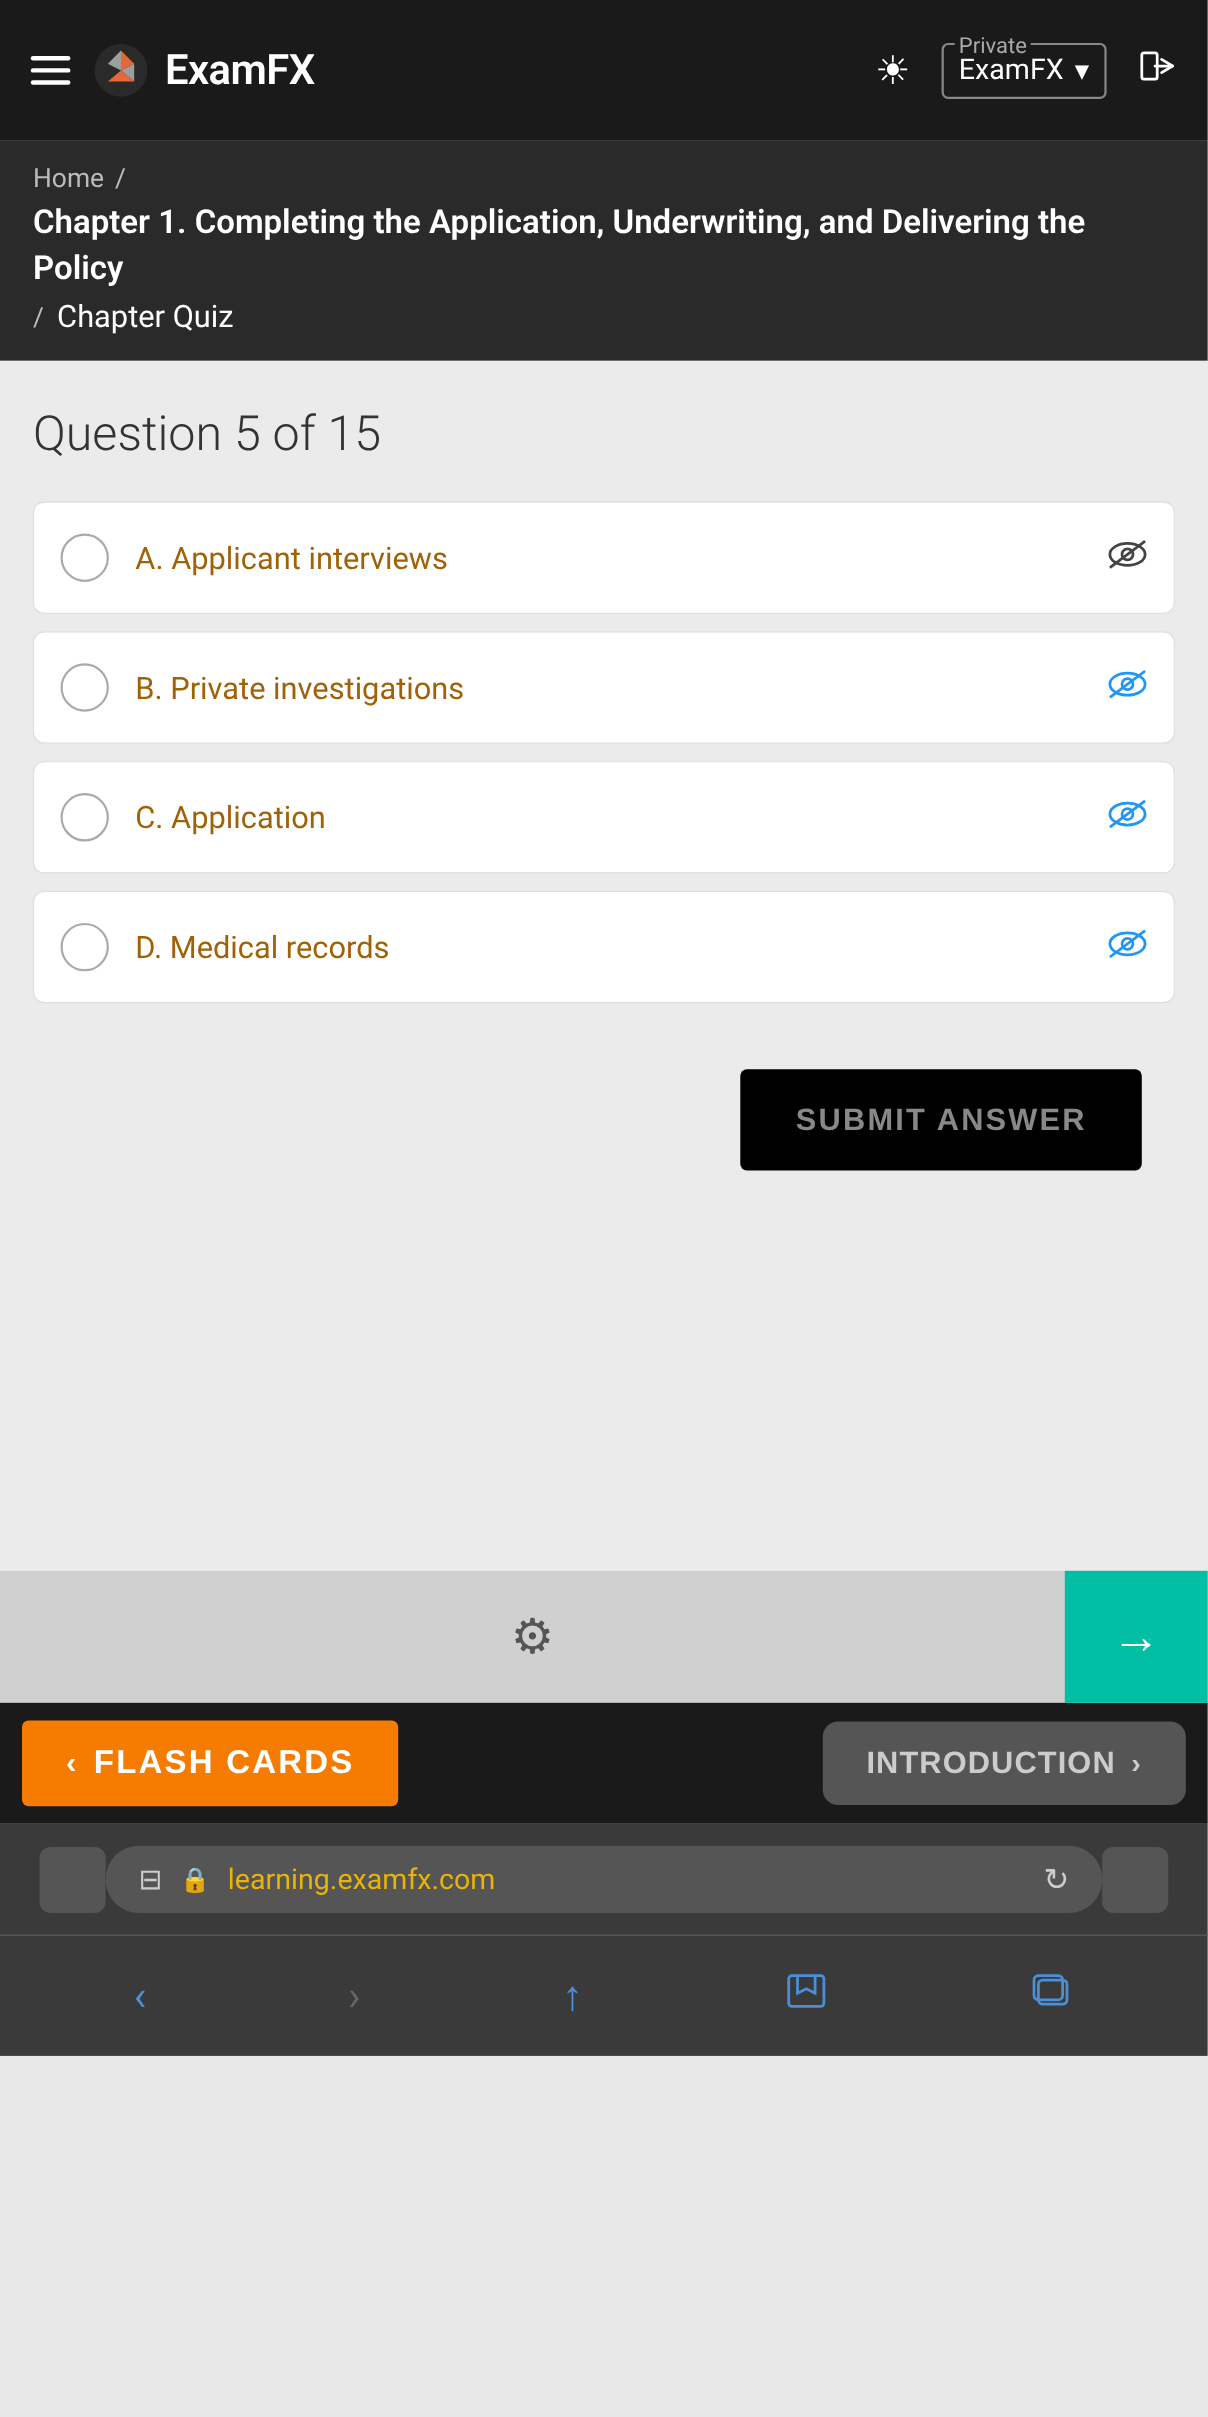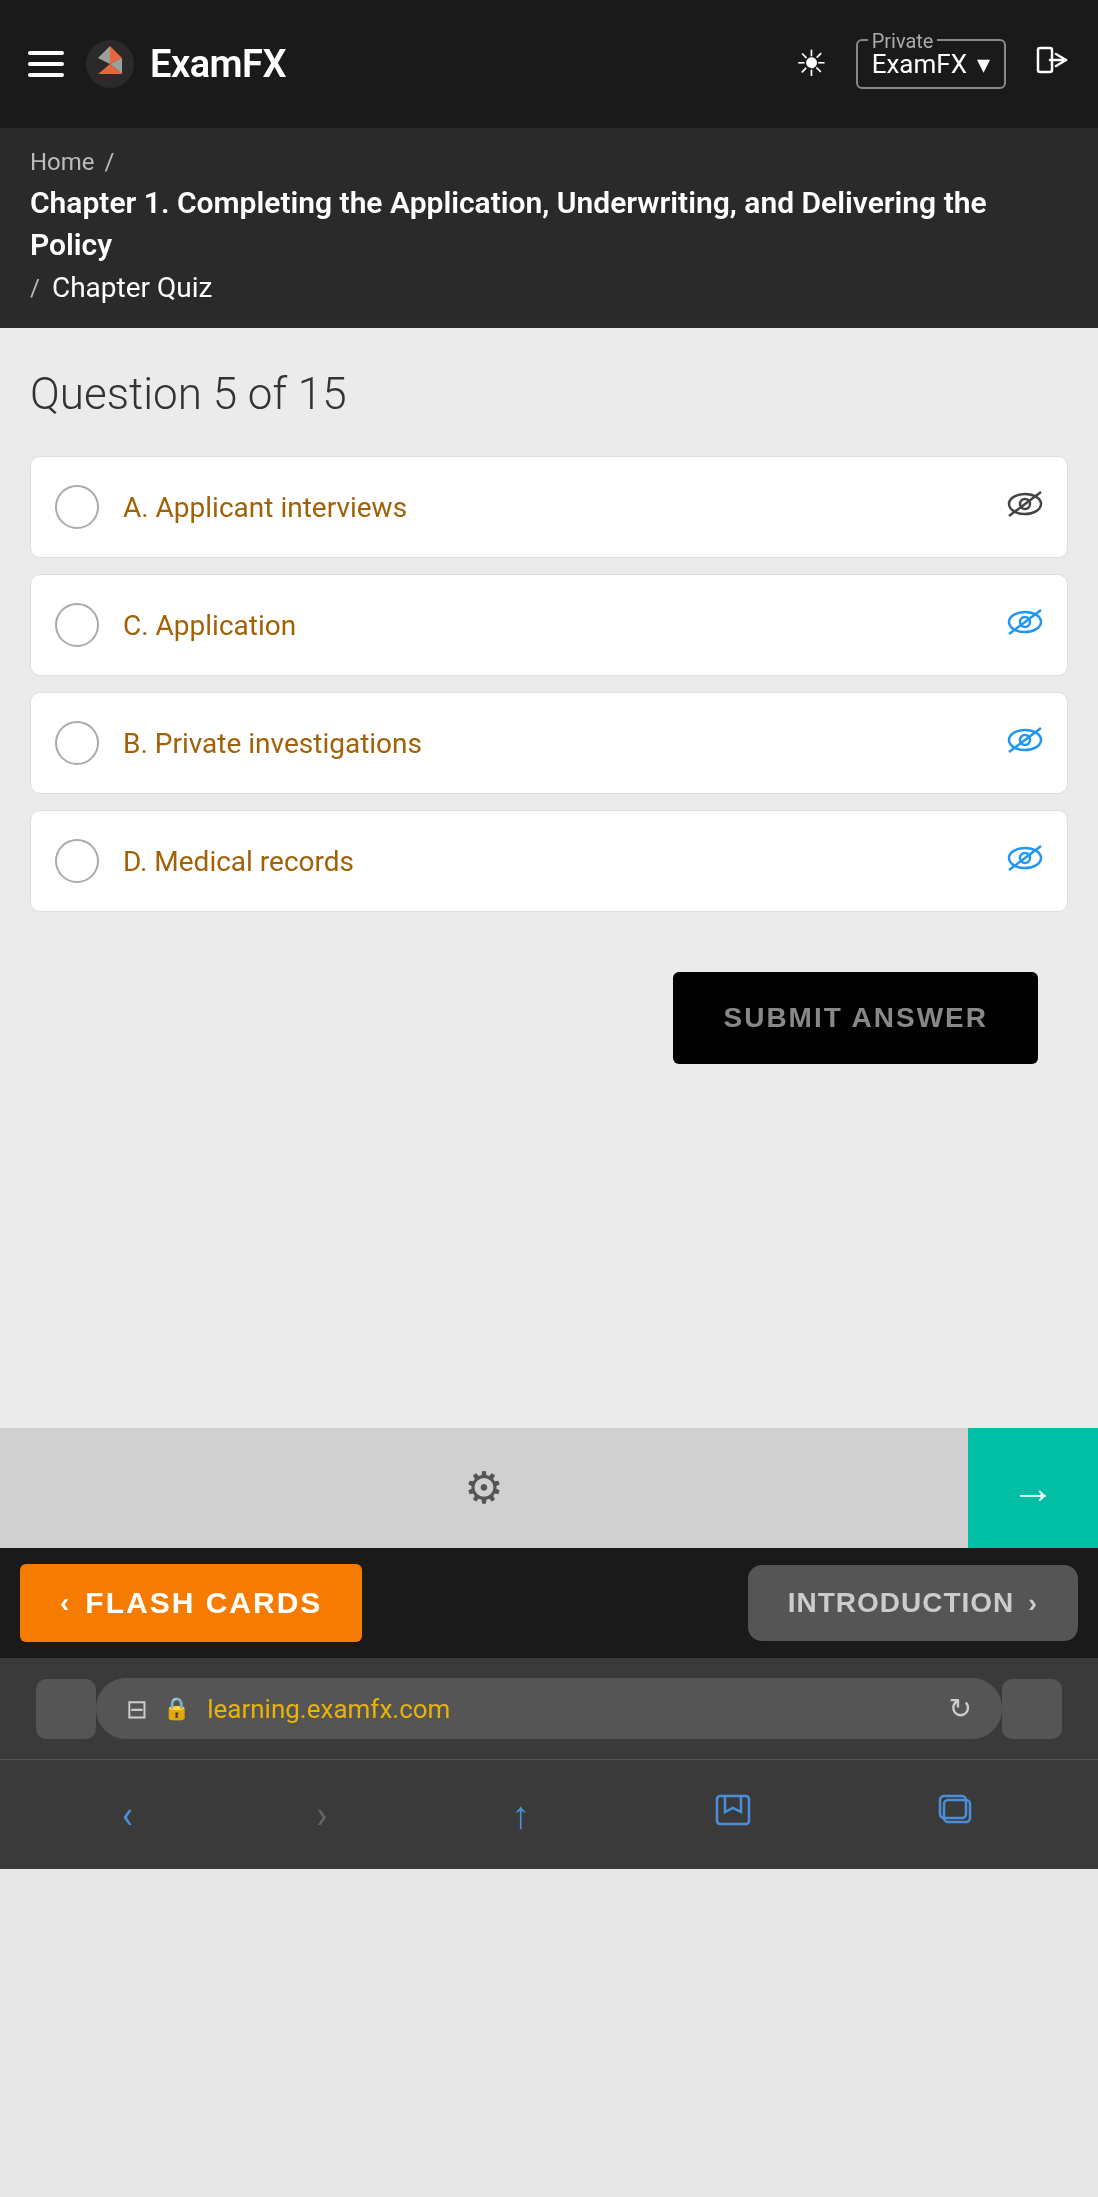--- a/index.html
+++ b/index.html
@@ -414,33 +414,33 @@
         <svg width="36" height="28" viewBox="0 0 36 28" fill="none">
           <ellipse cx="18" cy="14" rx="16" ry="10" stroke="#444" stroke-width="2.5"></ellipse>
           <circle cx="18" cy="14" r="5" stroke="#444" stroke-width="2.5"></circle>
           <line x1="2" y1="26" x2="34" y2="2" stroke="#444" stroke-width="2.5"></line>
         </svg>
       </span>
     </div>
 
     <div class="option-item">
       <div class="option-radio"></div>
-      <span class="option-text">C. Application</span>
+      <span class="option-text">B. Private investigations</span>
       <span class="option-eye-icon eye-blue">
         <svg width="36" height="28" viewBox="0 0 36 28" fill="none">
           <ellipse cx="18" cy="14" rx="16" ry="10" stroke="#2196F3" stroke-width="2.5"></ellipse>
           <circle cx="18" cy="14" r="5" stroke="#2196F3" stroke-width="2.5"></circle>
           <line x1="2" y1="26" x2="34" y2="2" stroke="#2196F3" stroke-width="2.5"></line>
         </svg>
       </span>
     </div>
 
     <div class="option-item">
       <div class="option-radio"></div>
-      <span class="option-text">B. Private investigations</span>
+      <span class="option-text">C. Application</span>
       <span class="option-eye-icon eye-blue">
         <svg width="36" height="28" viewBox="0 0 36 28" fill="none">
           <ellipse cx="18" cy="14" rx="16" ry="10" stroke="#2196F3" stroke-width="2.5"></ellipse>
           <circle cx="18" cy="14" r="5" stroke="#2196F3" stroke-width="2.5"></circle>
           <line x1="2" y1="26" x2="34" y2="2" stroke="#2196F3" stroke-width="2.5"></line>
         </svg>
       </span>
     </div>
 
     <div class="option-item">

